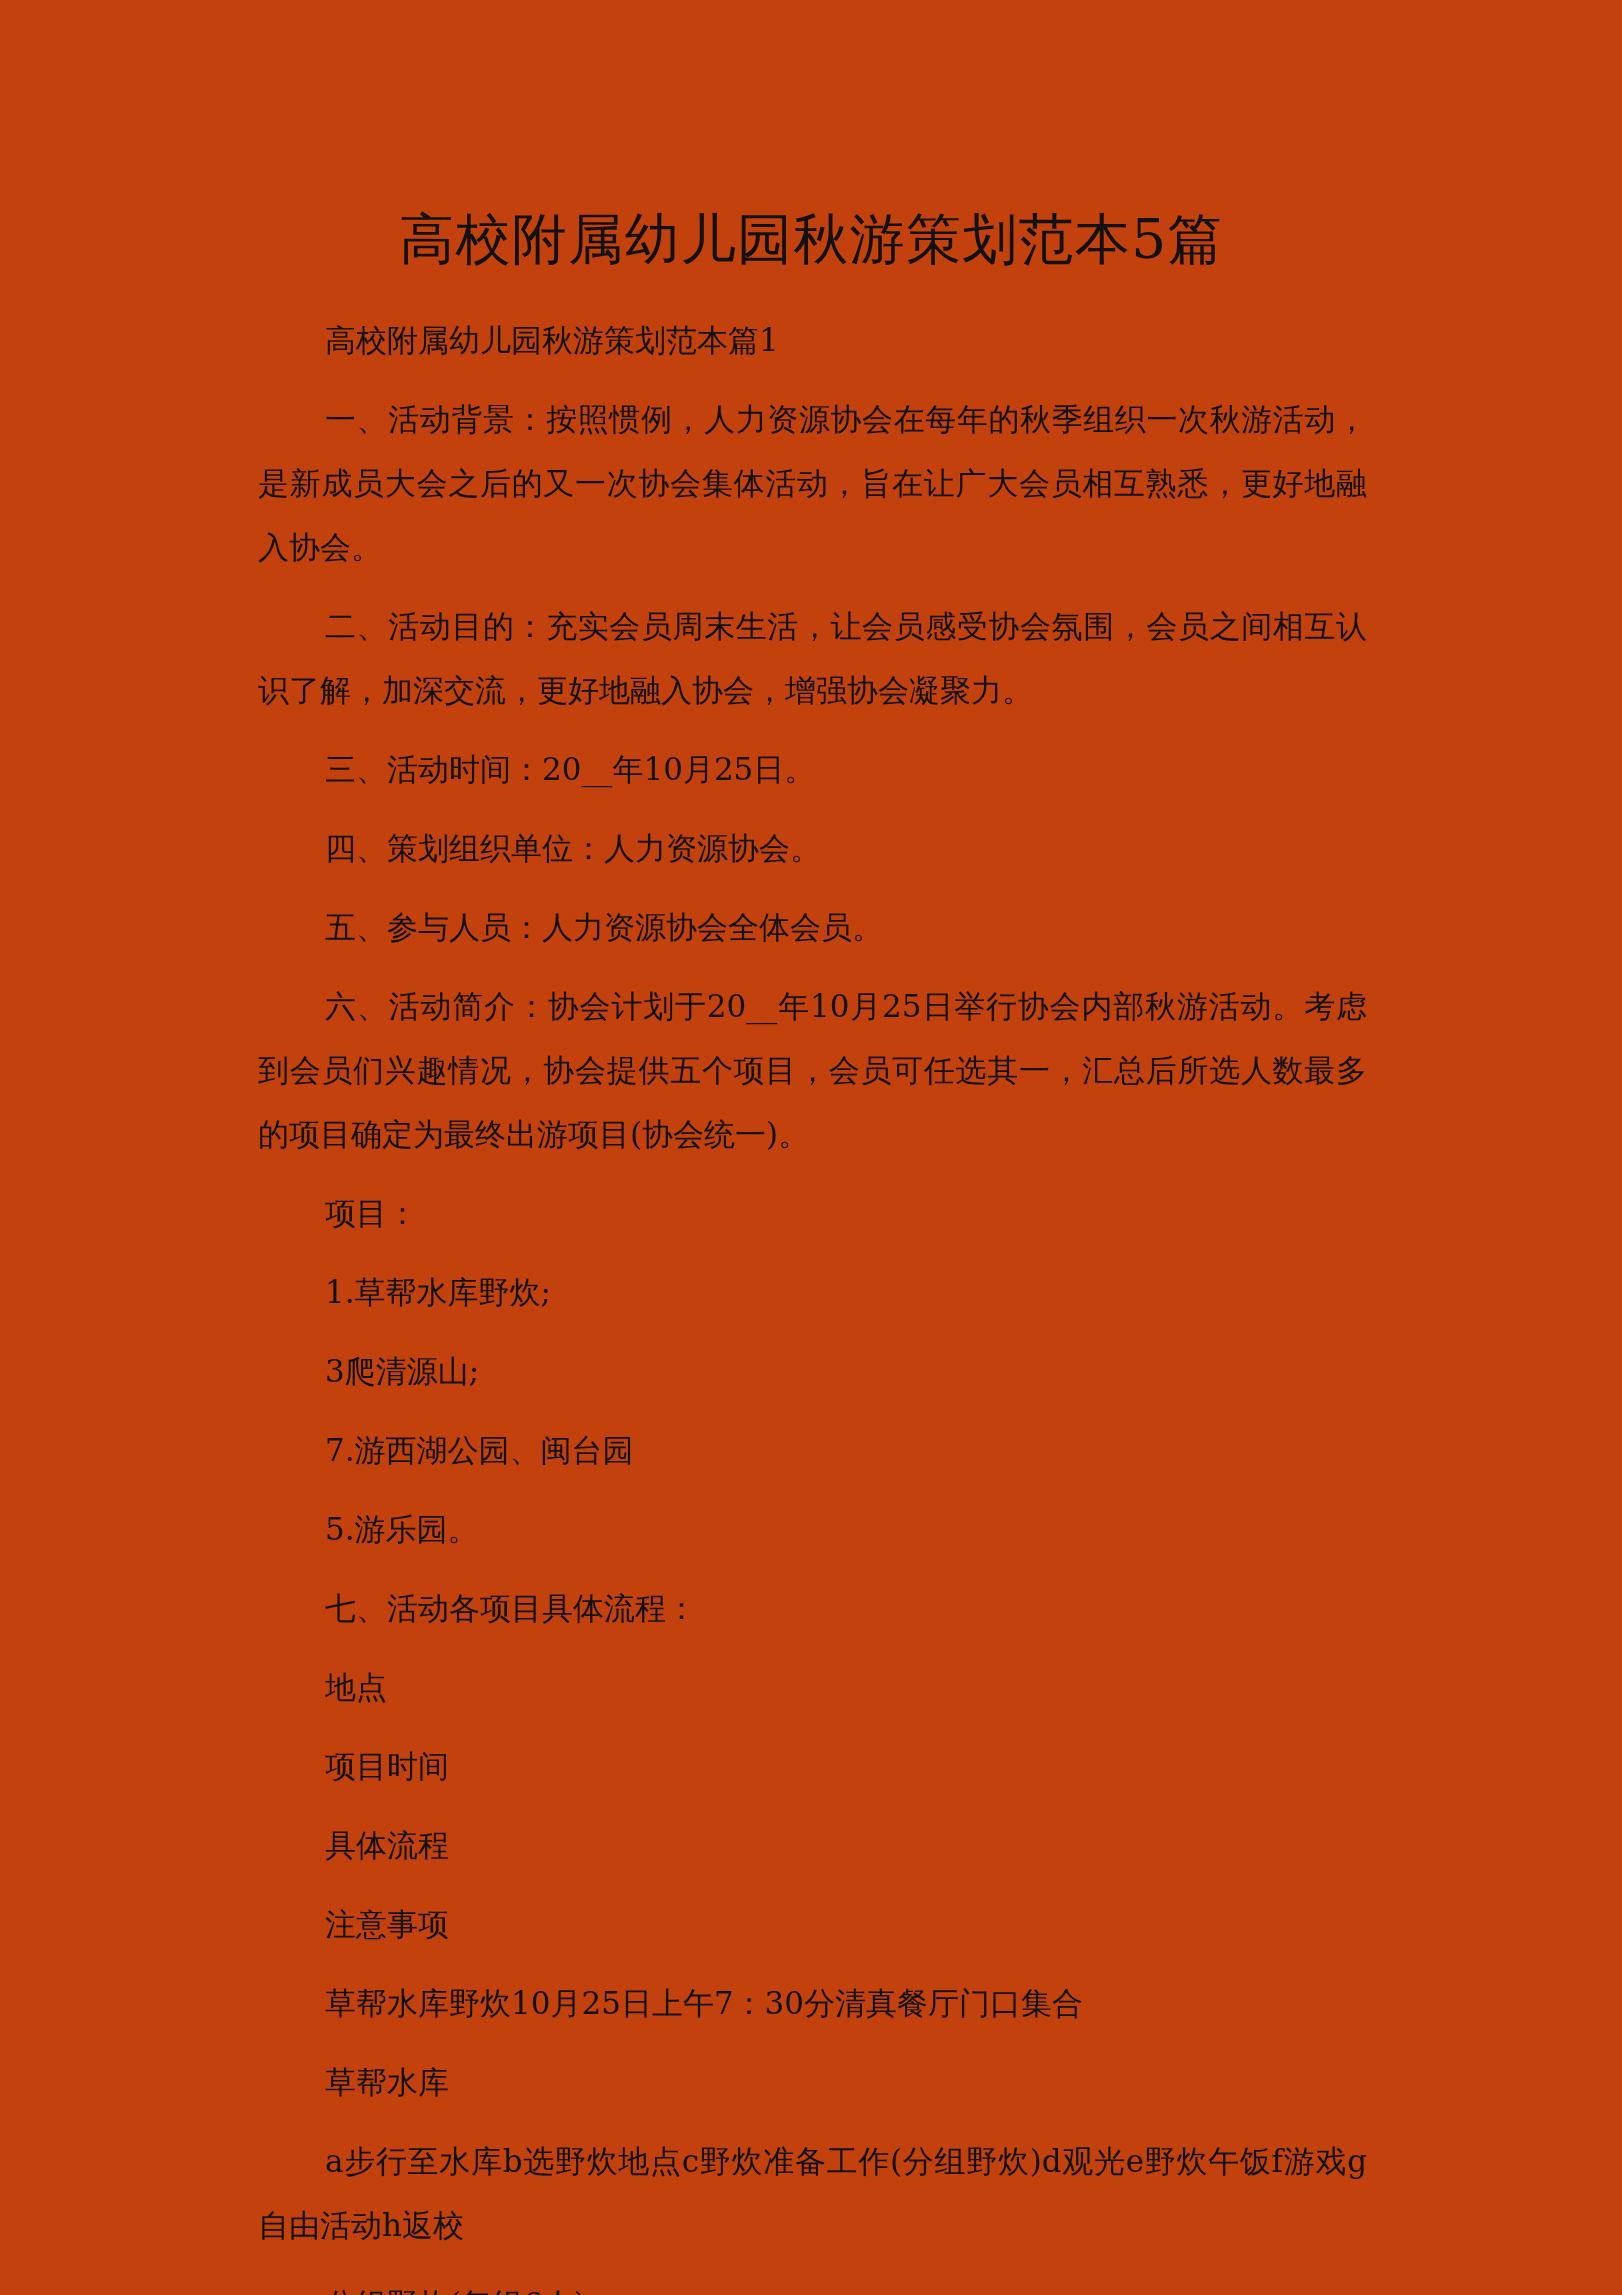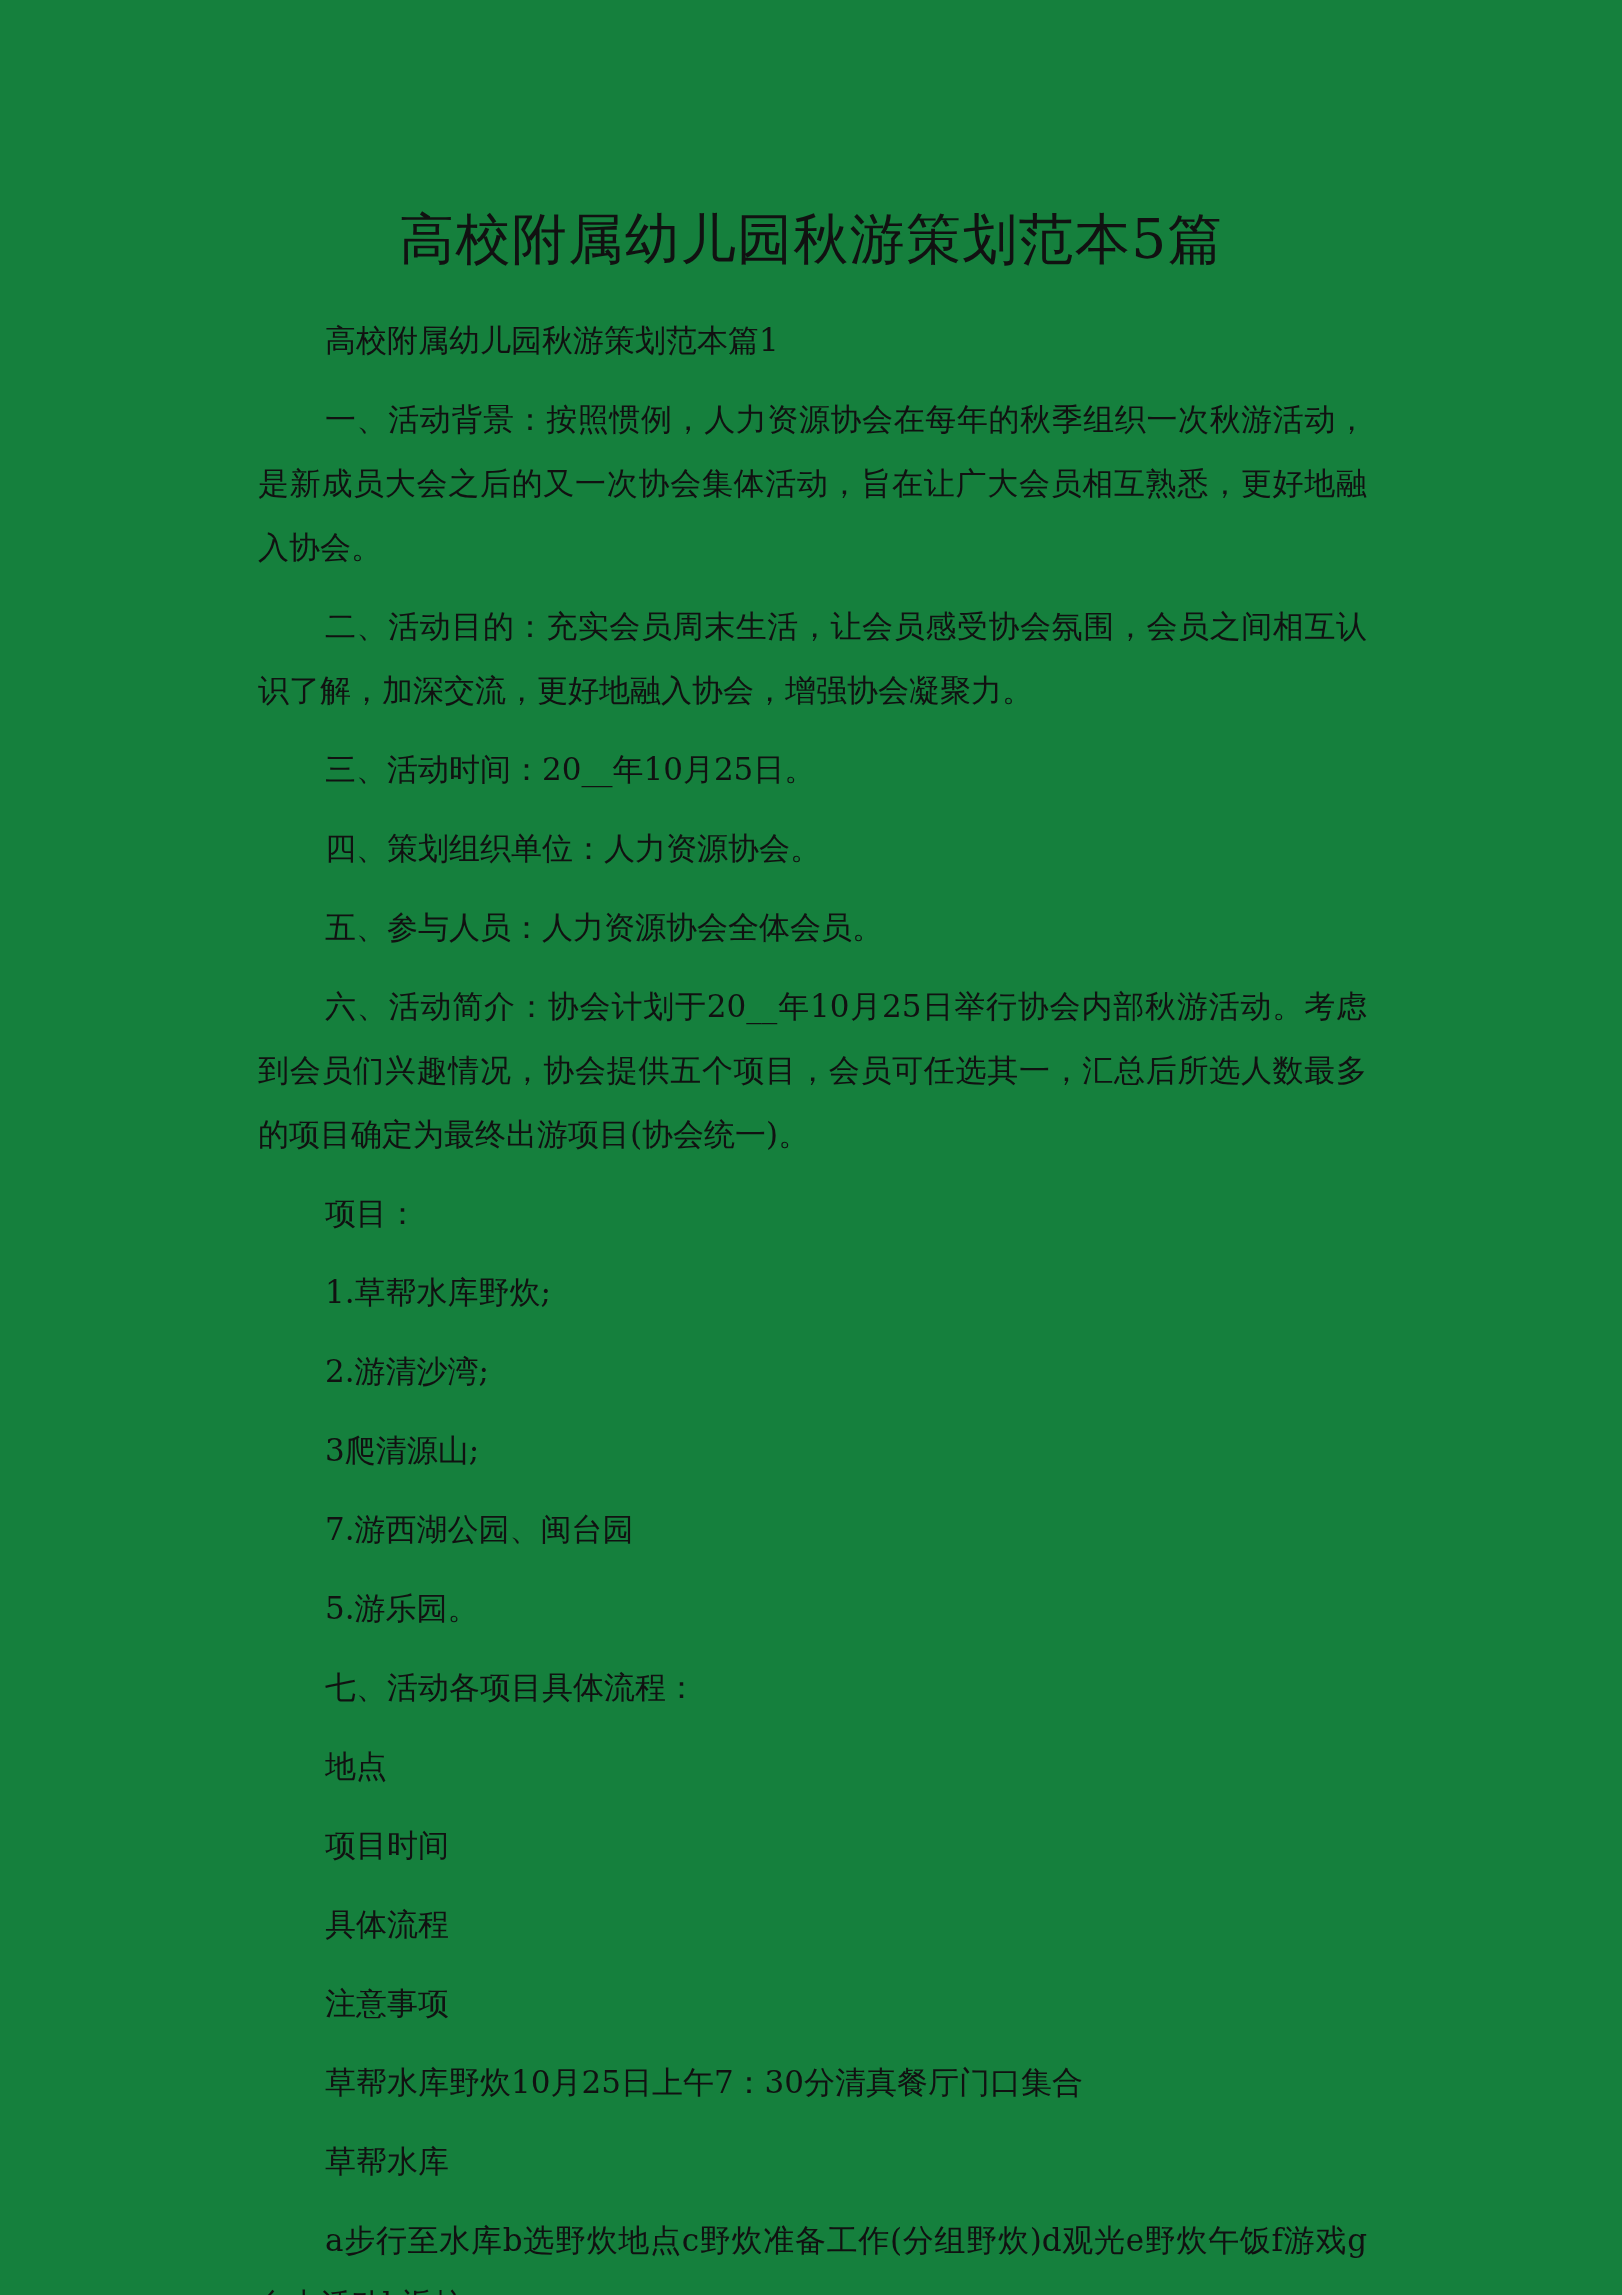--- a/index.html
+++ b/index.html
@@ -13,21 +13,21 @@
       position: relative;
       overflow: hidden;
       font-family: "DejaVu Serif", "Liberation Serif", serif;
       color: #111111;
     }
     .page {
       position: absolute;
       left: 0; top: 0;
       width: 1623px;
       height: 2295px;
-      background: #15803d;
+      background: #c2410c;
     }
     .title {
       position: absolute;
       top: 200px;
       left: 0;
       width: 1623px;
       text-align: center;
       font-size: 55px;
       line-height: 79px;
       font-weight: normal;
@@ -61,21 +61,20 @@
   <div class="body">
     <p class="indent">高校附属幼儿园秋游策划范本篇1</p>
     <p class="indent">一、活动背景：按照惯例，人力资源协会在每年的秋季组织一次秋游活动，是新成员大会之后的又一次协会集体活动，旨在让广大会员相互熟悉，更好地融入协会。</p>
     <p class="indent">二、活动目的：充实会员周末生活，让会员感受协会氛围，会员之间相互认识了解，加深交流，更好地融入协会，增强协会凝聚力。</p>
     <p class="indent">三、活动时间：20__年10月25日。</p>
     <p class="indent">四、策划组织单位：人力资源协会。</p>
     <p class="indent">五、参与人员：人力资源协会全体会员。</p>
     <p class="indent">六、活动简介：协会计划于20__年10月25日举行协会内部秋游活动。考虑到会员们兴趣情况，协会提供五个项目，会员可任选其一，汇总后所选人数最多的项目确定为最终出游项目(协会统一)。</p>
     <p class="indent">项目：</p>
     <p class="indent">1.草帮水库野炊;</p>
-    <p class="indent">2.游清沙湾;</p>
     <p class="indent">3爬清源山;</p>
     <p class="indent">7.游西湖公园、闽台园</p>
     <p class="indent">5.游乐园。</p>
     <p class="indent">七、活动各项目具体流程：</p>
     <p class="indent">地点</p>
     <p class="indent">项目时间</p>
     <p class="indent">具体流程</p>
     <p class="indent">注意事项</p>
     <p class="indent">草帮水库野炊10月25日上午7：30分清真餐厅门口集合</p>
     <p class="indent">草帮水库</p>

